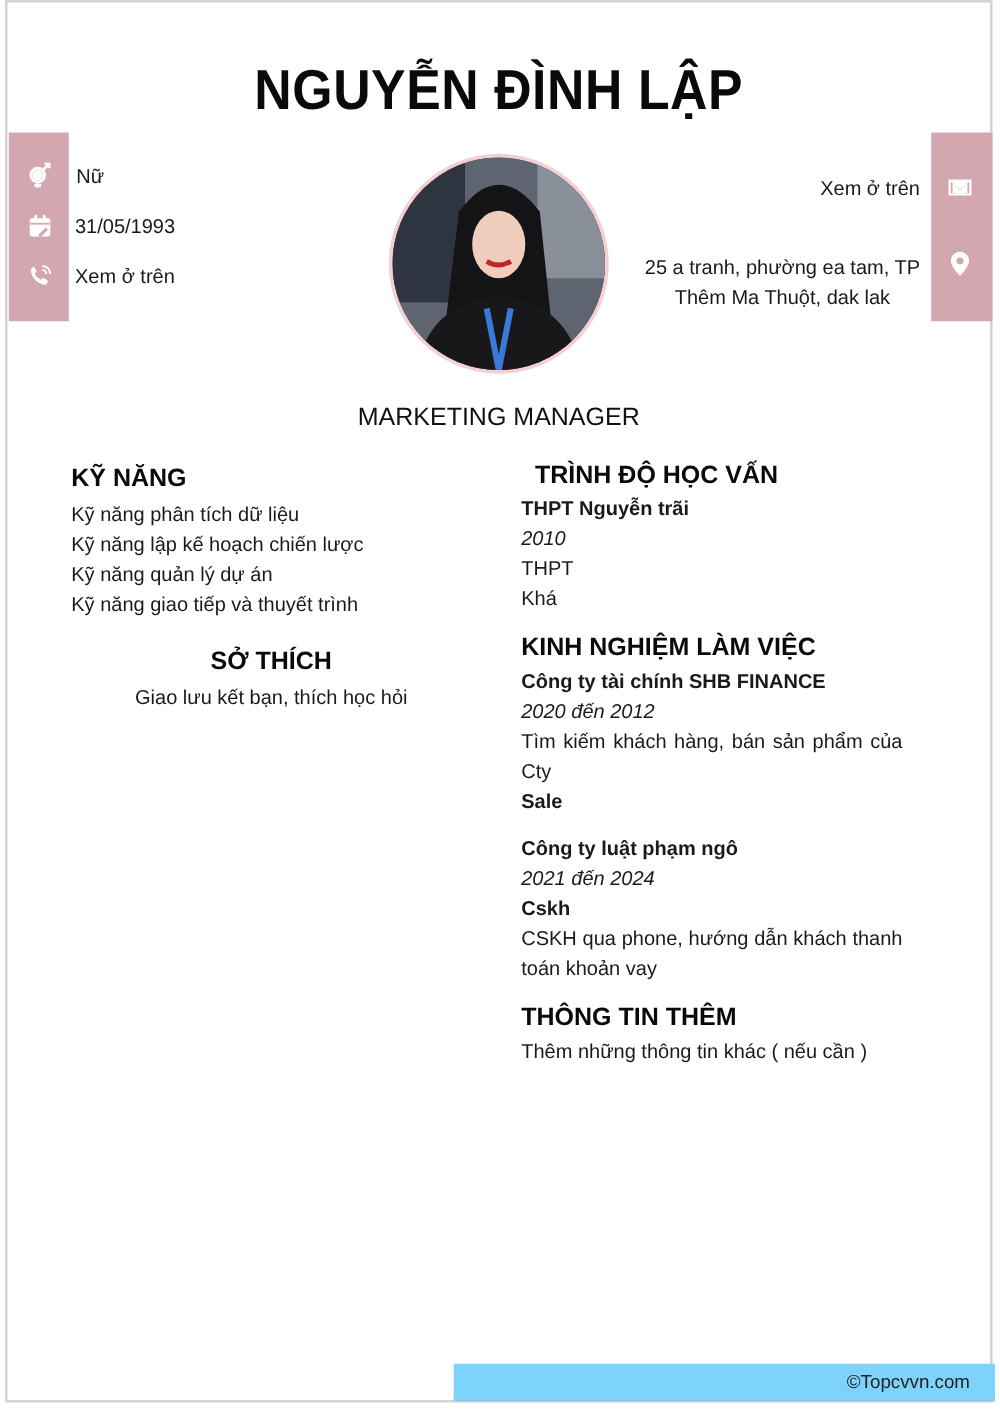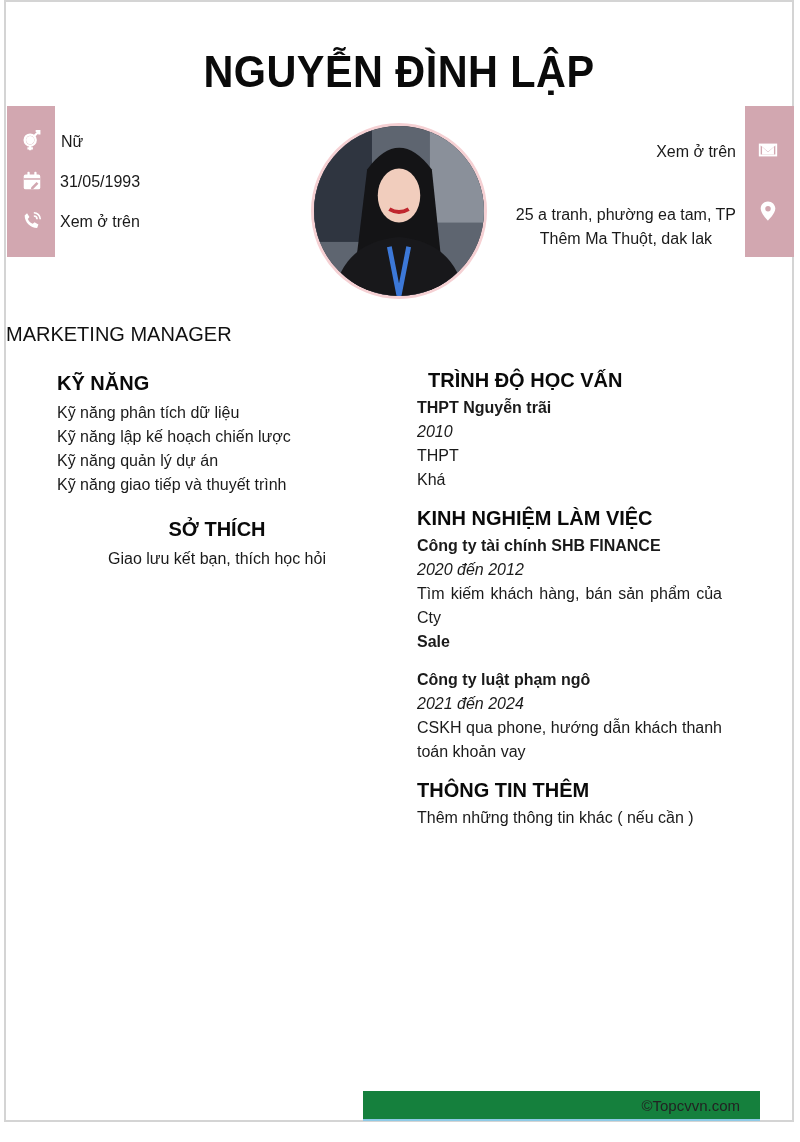--- a/index.html
+++ b/index.html
@@ -12,31 +12,31 @@
             font-family: "Liberation Sans", sans-serif; transform: scaleX(0.92); }
     .strip { position: absolute; background: #d2a7b0; }
     .strip.left { left: 1px; top: 104px; width: 48px; height: 151px; }
     .strip.right { right: -2px; top: 104px; width: 49px; height: 151px; }
     .icon { position: absolute; width: 22px; height: 22px; display: flex; align-items: center; justify-content: center; }
     .icon svg { width: 22px; height: 22px; fill: #ffffff; }
     .info-text { position: absolute; font-size: 16px; color: #1a1a1a; white-space: nowrap; }
     .info-right { text-align: right; }
     .avatar { position: absolute; left: 305px; top: 121px; width: 176px; height: 176px; border-radius: 50%;
               border: 3px solid #f5d0d3; box-sizing: border-box; overflow: hidden; background: #3b3f47; }
-    .job-title { position: absolute; left: 0; right: 0; top: 321px; font-size: 20px; color: #111; }
+    .job-title { position: absolute; left: 0; right: 0; top: 321px; text-align: center; font-size: 20px; color: #111; }
     .col { position: absolute; }
     .col.left { left: 51px; top: 369px; width: 320px; }
     .col.right { left: 411px; top: 366px; width: 305px; }
     .h { font-size: 20px; font-weight: bold; color: #0a0a0a; margin: 0 0 6px 0; line-height: 24px; }
     .line { font-size: 16px; line-height: 24px; color: #1a1a1a; }
     .bold { font-weight: bold; }
     .ital { font-style: italic; }
     .block { margin-bottom: 14px; }
     .justify { text-align: justify; }
-    .footer { position: absolute; left: 357px; top: 1089px; width: 397px; height: 30px; background: #15803d;
+    .footer { position: absolute; left: 357px; top: 1089px; width: 433px; height: 30px; background: #7dd3fc;
               border-bottom: 2px solid #8ecae6; box-sizing: border-box; }
     .footer span { position: absolute; right: 20px; top: 6px; font-size: 15px; color: #222; }
   </style>
 </head>
 <body>
 
 <div class="page">
 
   <div class="name">NGUYỄN ĐÌNH LẬP</div>
 
@@ -134,20 +134,21 @@
       <div class="h" style="margin-bottom:4px;">KINH NGHIỆM LÀM VIỆC</div>
       <div class="block">
         <div class="line bold">Công ty tài chính SHB FINANCE</div>
         <div class="line ital">2020 đến 2012</div>
         <div class="line justify">Tìm kiếm khách hàng, bán sản phẩm của Cty</div>
         <div class="line bold">Sale</div>
       </div>
       <div class="block">
         <div class="line bold">Công ty luật phạm ngô</div>
         <div class="line ital">2021 đến 2024</div>
+        <div class="line bold">Cskh</div>
         <div class="line justify">CSKH qua phone, hướng dẫn khách thanh toán khoản vay</div>
       </div>
     </div>
 
     <div class="block">
       <div class="h" style="margin-bottom:4px;">THÔNG TIN THÊM</div>
       <div class="line">Thêm những thông tin khác ( nếu cần )</div>
     </div>
   </div>
 

